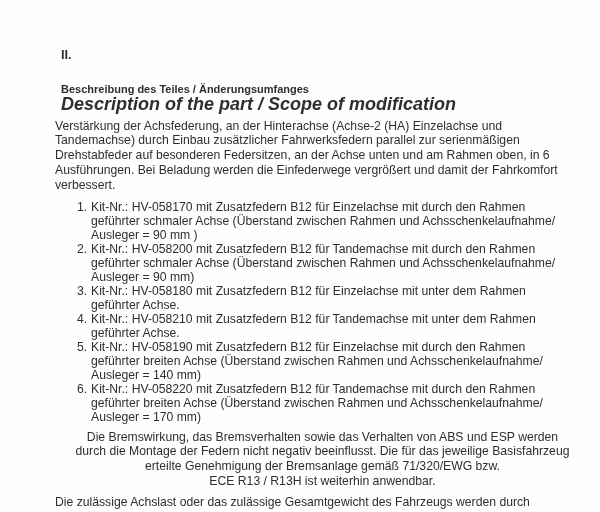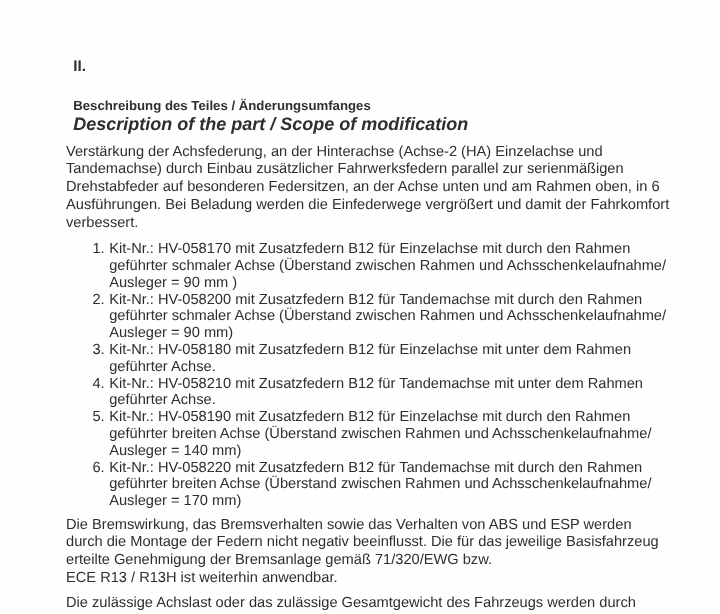--- a/index.html
+++ b/index.html
@@ -38,21 +38,21 @@
     font-weight: bold;
     font-size: 12.8px;
   }
   .heading-title {
     font-weight: bold;
     font-size: 11px;
   }
   .heading-subtitle {
     font-weight: bold;
     font-style: italic;
-    font-size: 15px;
+    font-size: 18px;
   }
   
   .intro {
     margin-top: 7px;
   }
   
   .kit-list {
     margin-top: 7px;
     margin-left: 22px;
     line-height: 14.0px;
@@ -63,20 +63,21 @@
   .kit-num {
     width: 14px;
     flex: 0 0 14px;
   }
   .kit-text {
     flex: 1;
   }
   
   .brakes {
     margin-top: 6px;
+    text-align: center;
   }
   .load {
     margin-top: 6px;
   }
   .bold {
     font-weight: bold;
   }
 </style>
 </head>
 <body>

